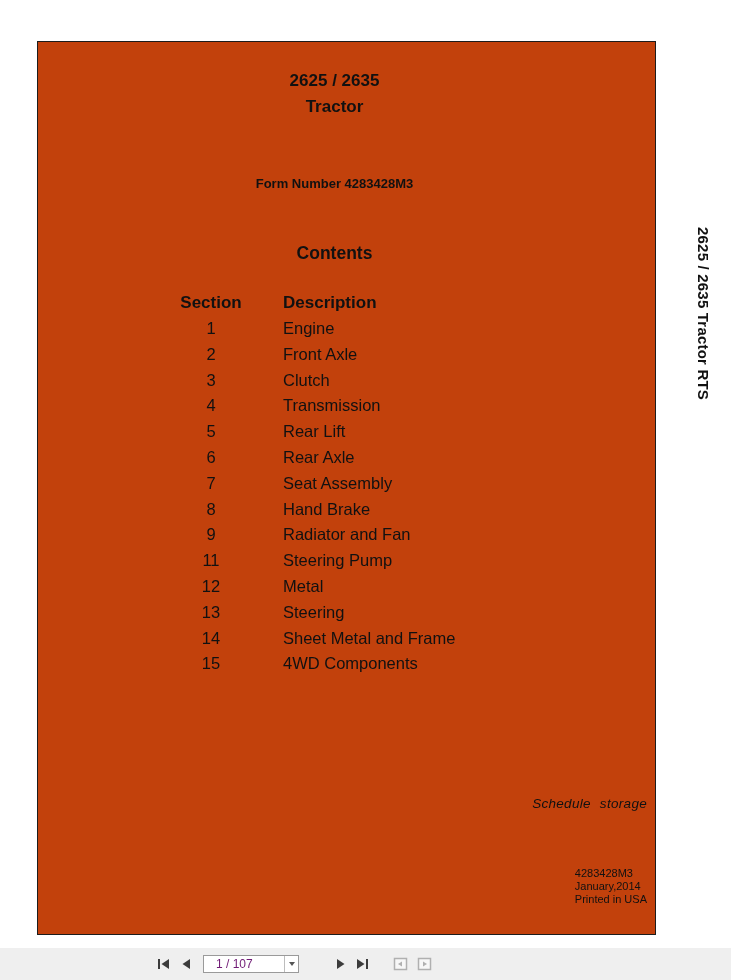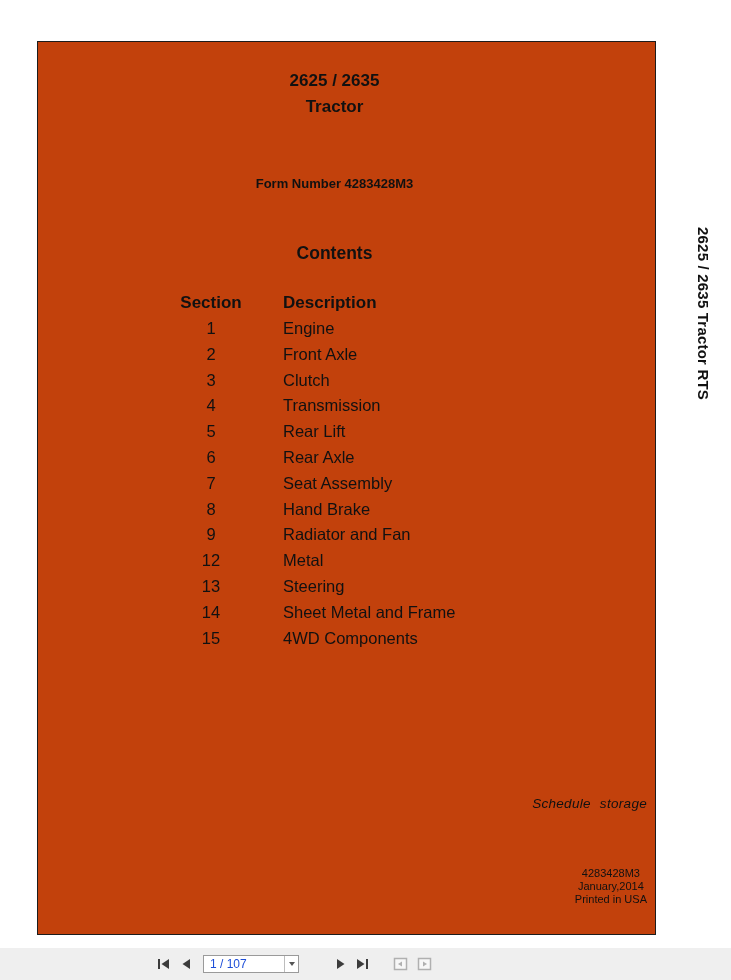--- a/index.html
+++ b/index.html
@@ -26,21 +26,21 @@
   }
   .ct-row.header{font-size:17px;font-weight:bold;line-height:26px;}
   .col-section{text-align:center;}
   .col-desc{text-align:left;}
   .storage-note{
     position:absolute;right:8px;top:754px;font-size:13.5px;font-style:italic;
     word-spacing:5px;letter-spacing:0.3px;
   }
   .print-footer{
     position:absolute;right:8px;top:825px;font-size:11px;line-height:13px;
-    text-align:center;
+    text-align:left;
   }
   
   .side-tab{
     position:absolute;left:695px;top:227px;
     writing-mode:vertical-rl;font-weight:bold;font-size:15px;
     letter-spacing:0.2px;white-space:nowrap;color:#111;
   }
   
   .toolbar{
     position:absolute;left:0;top:948px;width:731px;height:32px;
@@ -52,21 +52,21 @@
     background:none;border:none;padding:1px;height:20px;cursor:pointer;
   }
   .tb-btn svg{display:block;}
   .ml-field{margin-left:3px;}
   .ml-lg{margin-left:28px;}
   .ml-md{margin-left:14px;}
   .page-field{
     display:flex;align-items:center;width:96px;height:18px;background:#fff;
     border:1px solid #9a9a9a;font-size:12px;box-sizing:border-box;cursor:text;
   }
-  .pf-text{flex:1;padding-left:6px;color:#1d4ed8;white-space:nowrap;}
+  .pf-text{flex:1;padding-left:12px;color:#701a75;white-space:nowrap;}
   .pf-caret{
     width:13px;height:100%;display:flex;align-items:center;justify-content:center;
     border-left:1px solid #bdbdbd;cursor:pointer;
   }
   .caret-shape{
     width:0;height:0;border-left:3.5px solid transparent;
     border-right:3.5px solid transparent;border-top:4.5px solid #555;
   }
 </style>
 </head>
@@ -129,20 +129,24 @@
           <div class="col-section">8</div>
           <div class="col-desc">Hand Brake</div>
         </div>
 
         <div class="ct-row">
           <div class="col-section">9</div>
           <div class="col-desc">Radiator and Fan</div>
         </div>
 
 
+        <div class="ct-row">
+          <div class="col-section">11</div>
+          <div class="col-desc">Steering Pump</div>
+        </div>
 
         <div class="ct-row">
           <div class="col-section">12</div>
           <div class="col-desc">Metal</div>
         </div>
 
         <div class="ct-row">
           <div class="col-section">13</div>
           <div class="col-desc">Steering</div>
         </div>

